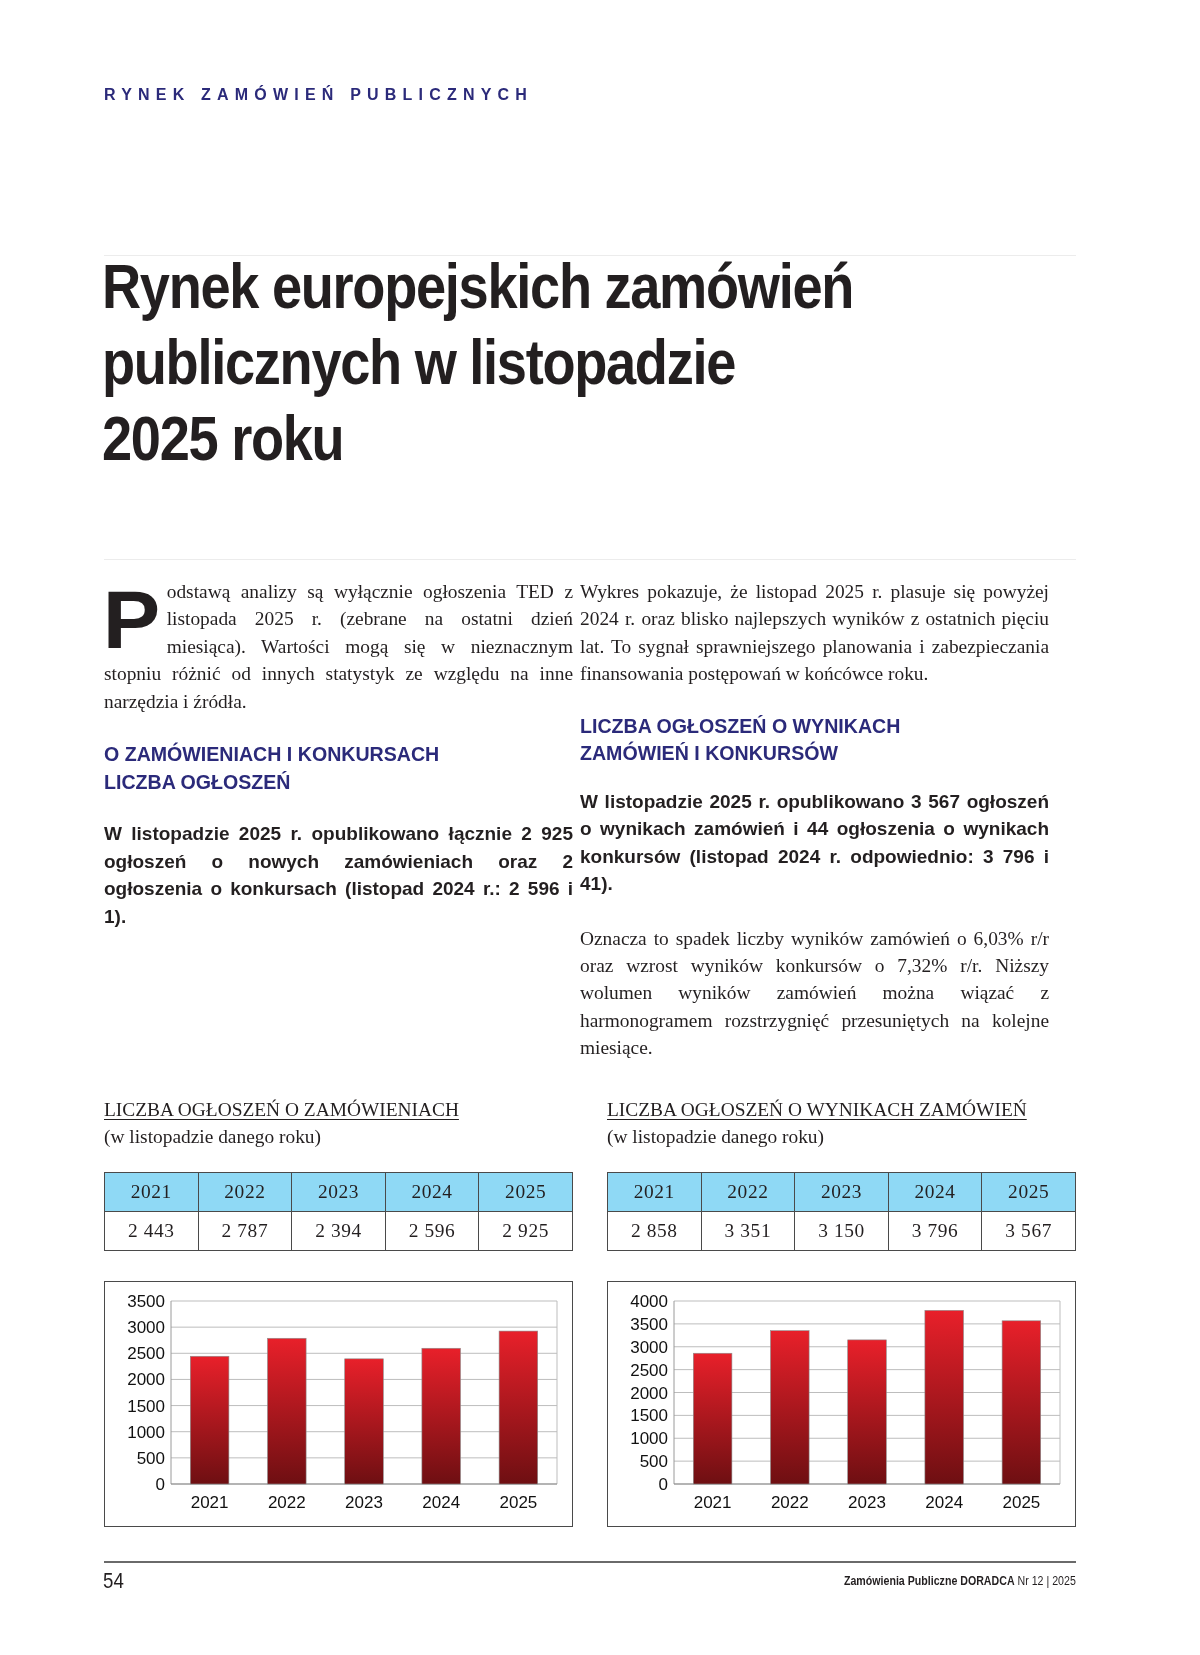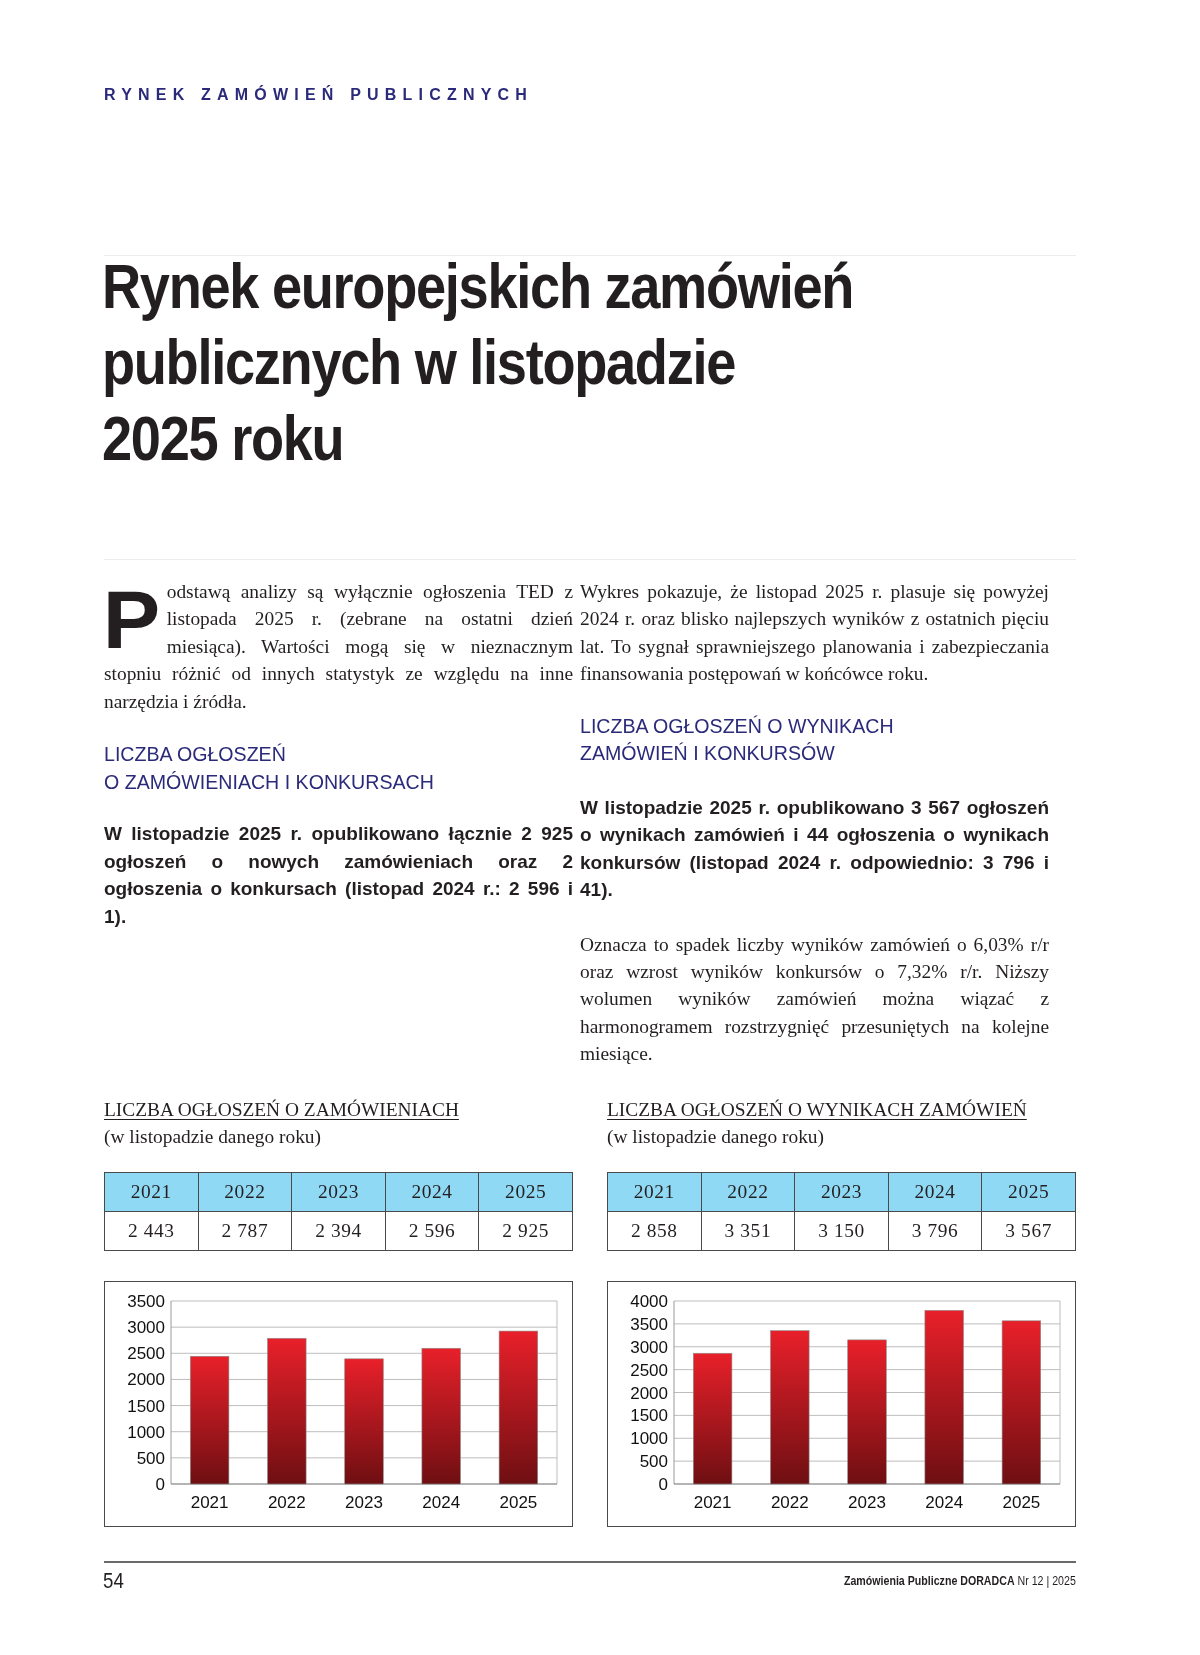--- a/index.html
+++ b/index.html
@@ -4,21 +4,21 @@
 <style>
   html,body{margin:0;padding:0;background:#fff;}
   body{width:1200px;height:1655px;position:relative;overflow:hidden;color:#231f20;}
   .abs{position:absolute;}
   .kicker{left:104px;top:86px;font-family:"Liberation Sans",sans-serif;font-weight:bold;font-size:16px;letter-spacing:6.2px;color:#2b2a7a;white-space:nowrap;}
   .rule-thin{left:104px;width:972px;height:1px;background:#ececec;}
   .title{left:102px;top:248px;width:980px;font-family:"Liberation Sans",sans-serif;font-weight:bold;font-size:63px;line-height:76px;letter-spacing:-1.5px;color:#231f20;transform:scaleX(0.86);transform-origin:left top;}
   .col{width:469px;font-family:"Liberation Serif",serif;font-size:19.4px;line-height:27.4px;color:#231f20;}
   .col p{margin:0;text-align:justify;}
   .dropcap{float:left;font-family:"Liberation Sans",sans-serif;font-weight:bold;font-size:82px;line-height:68px;margin:8px 8px 0 0;height:70px;transform:scaleX(1.05);}
-  .sect{font-family:"Liberation Sans",sans-serif;font-weight:normal;font-size:19.6px;line-height:27.5px;color:#2b2a7a;}
+  .sect{font-family:"Liberation Sans",sans-serif;font-weight:bold;font-size:19.6px;line-height:27.5px;color:#2b2a7a;}
   .lead{font-family:"Liberation Sans",sans-serif;font-weight:bold;font-size:19px;line-height:27.5px;color:#231f20;text-align:justify;}
   .tcap{width:469px;font-family:"Liberation Serif",serif;font-size:19.4px;line-height:27.4px;color:#231f20;}
   .tcap .u{text-decoration:underline;text-underline-offset:3px;text-decoration-thickness:1px;}
   table.yt{border-collapse:collapse;width:469px;font-family:"Liberation Serif",serif;font-size:19.4px;}
   table.yt td{border:1.5px solid #4a4a4a;text-align:center;height:38px;padding:0;letter-spacing:0.6px;}
   table.yt tr.head td{background:#8fd9f5;}
   .chartbox{width:467px;height:244px;border:1.5px solid #4a4a4a;background:#fff;}
   .chartbox svg{display:block;}
   .footrule{left:104px;top:1561px;width:972px;height:2px;background:#6a6a6a;}
   .pageno{left:103px;top:1568px;font-family:"Liberation Sans",sans-serif;font-size:22px;color:#231f20;transform:scaleX(0.85);transform-origin:left top;}
@@ -36,33 +36,33 @@
   <div>Rynek europejskich zamówień</div>
   <div>publicznych w listopadzie</div>
   <div>2025 roku</div>
 </h1>
 
 <div class="abs rule-thin" style="top:559px;"></div>
 
 <div class="abs col" style="left:104px;top:578px;">
   <p><span class="dropcap">P</span><span>odstawą analizy są wyłącznie ogłoszenia TED z listopada 2025 r. (zebrane na ostatni dzień miesiąca). Wartości mogą się w nieznacznym stopniu różnić od innych statystyk ze względu na inne narzędzia i źródła.</span></p>
   <div class="sect" style="margin-top:26px;">
+    <div>O ZAMÓWIENIACH I KONKURSACH</div>
     <div>LICZBA OGŁOSZEŃ</div>
-    <div>O ZAMÓWIENIACH I KONKURSACH</div>
   </div>
   <p class="lead" style="margin-top:24px;">W listopadzie 2025 r. opublikowano łącznie 2 925 ogłoszeń o nowych zamówieniach oraz 2 ogłoszenia o konkursach (listopad 2024 r.: 2 596 i 1).</p>
 </div>
 
 <div class="abs col" style="left:580px;top:578px;">
   <p>Wykres pokazuje, że listopad 2025 r. plasuje się powyżej 2024 r. oraz blisko najlepszych wyników z ostatnich pięciu lat. To sygnał sprawniejszego planowania i zabezpieczania finansowania postępowań w końcówce roku.</p>
   <div class="sect" style="margin-top:25px;">
     <div>LICZBA OGŁOSZEŃ O WYNIKACH</div>
     <div>ZAMÓWIEŃ I KONKURSÓW</div>
   </div>
-  <p class="lead" style="margin-top:26px;">W listopadzie 2025 r. opublikowano 3 567 ogłoszeń o wynikach zamówień i 44 ogłoszenia o wynikach konkursów (listopad 2024 r. odpowiednio: 3 796 i 41).</p>
+  <p class="lead" style="margin-top:20px;">W listopadzie 2025 r. opublikowano 3 567 ogłoszeń o wynikach zamówień i 44 ogłoszenia o wynikach konkursów (listopad 2024 r. odpowiednio: 3 796 i 41).</p>
   <p style="margin-top:27px;">Oznacza to spadek liczby wyników zamówień o 6,03% r/r oraz wzrost wyników konkursów o 7,32% r/r. Niższy wolumen wyników zamówień można wiązać z harmonogramem rozstrzygnięć przesuniętych na kolejne miesiące.</p>
 </div>
 
 <div class="abs tcap" style="left:104px;top:1096px;">
   <div><span class="u">LICZBA OGŁOSZEŃ O ZAMÓWIENIACH</span></div>
   <div>(w listopadzie danego roku)</div>
 </div>
 <div class="abs tcap" style="left:607px;top:1096px;">
   <div><span class="u">LICZBA OGŁOSZEŃ O WYNIKACH ZAMÓWIEŃ</span></div>
   <div>(w listopadzie danego roku)</div>

